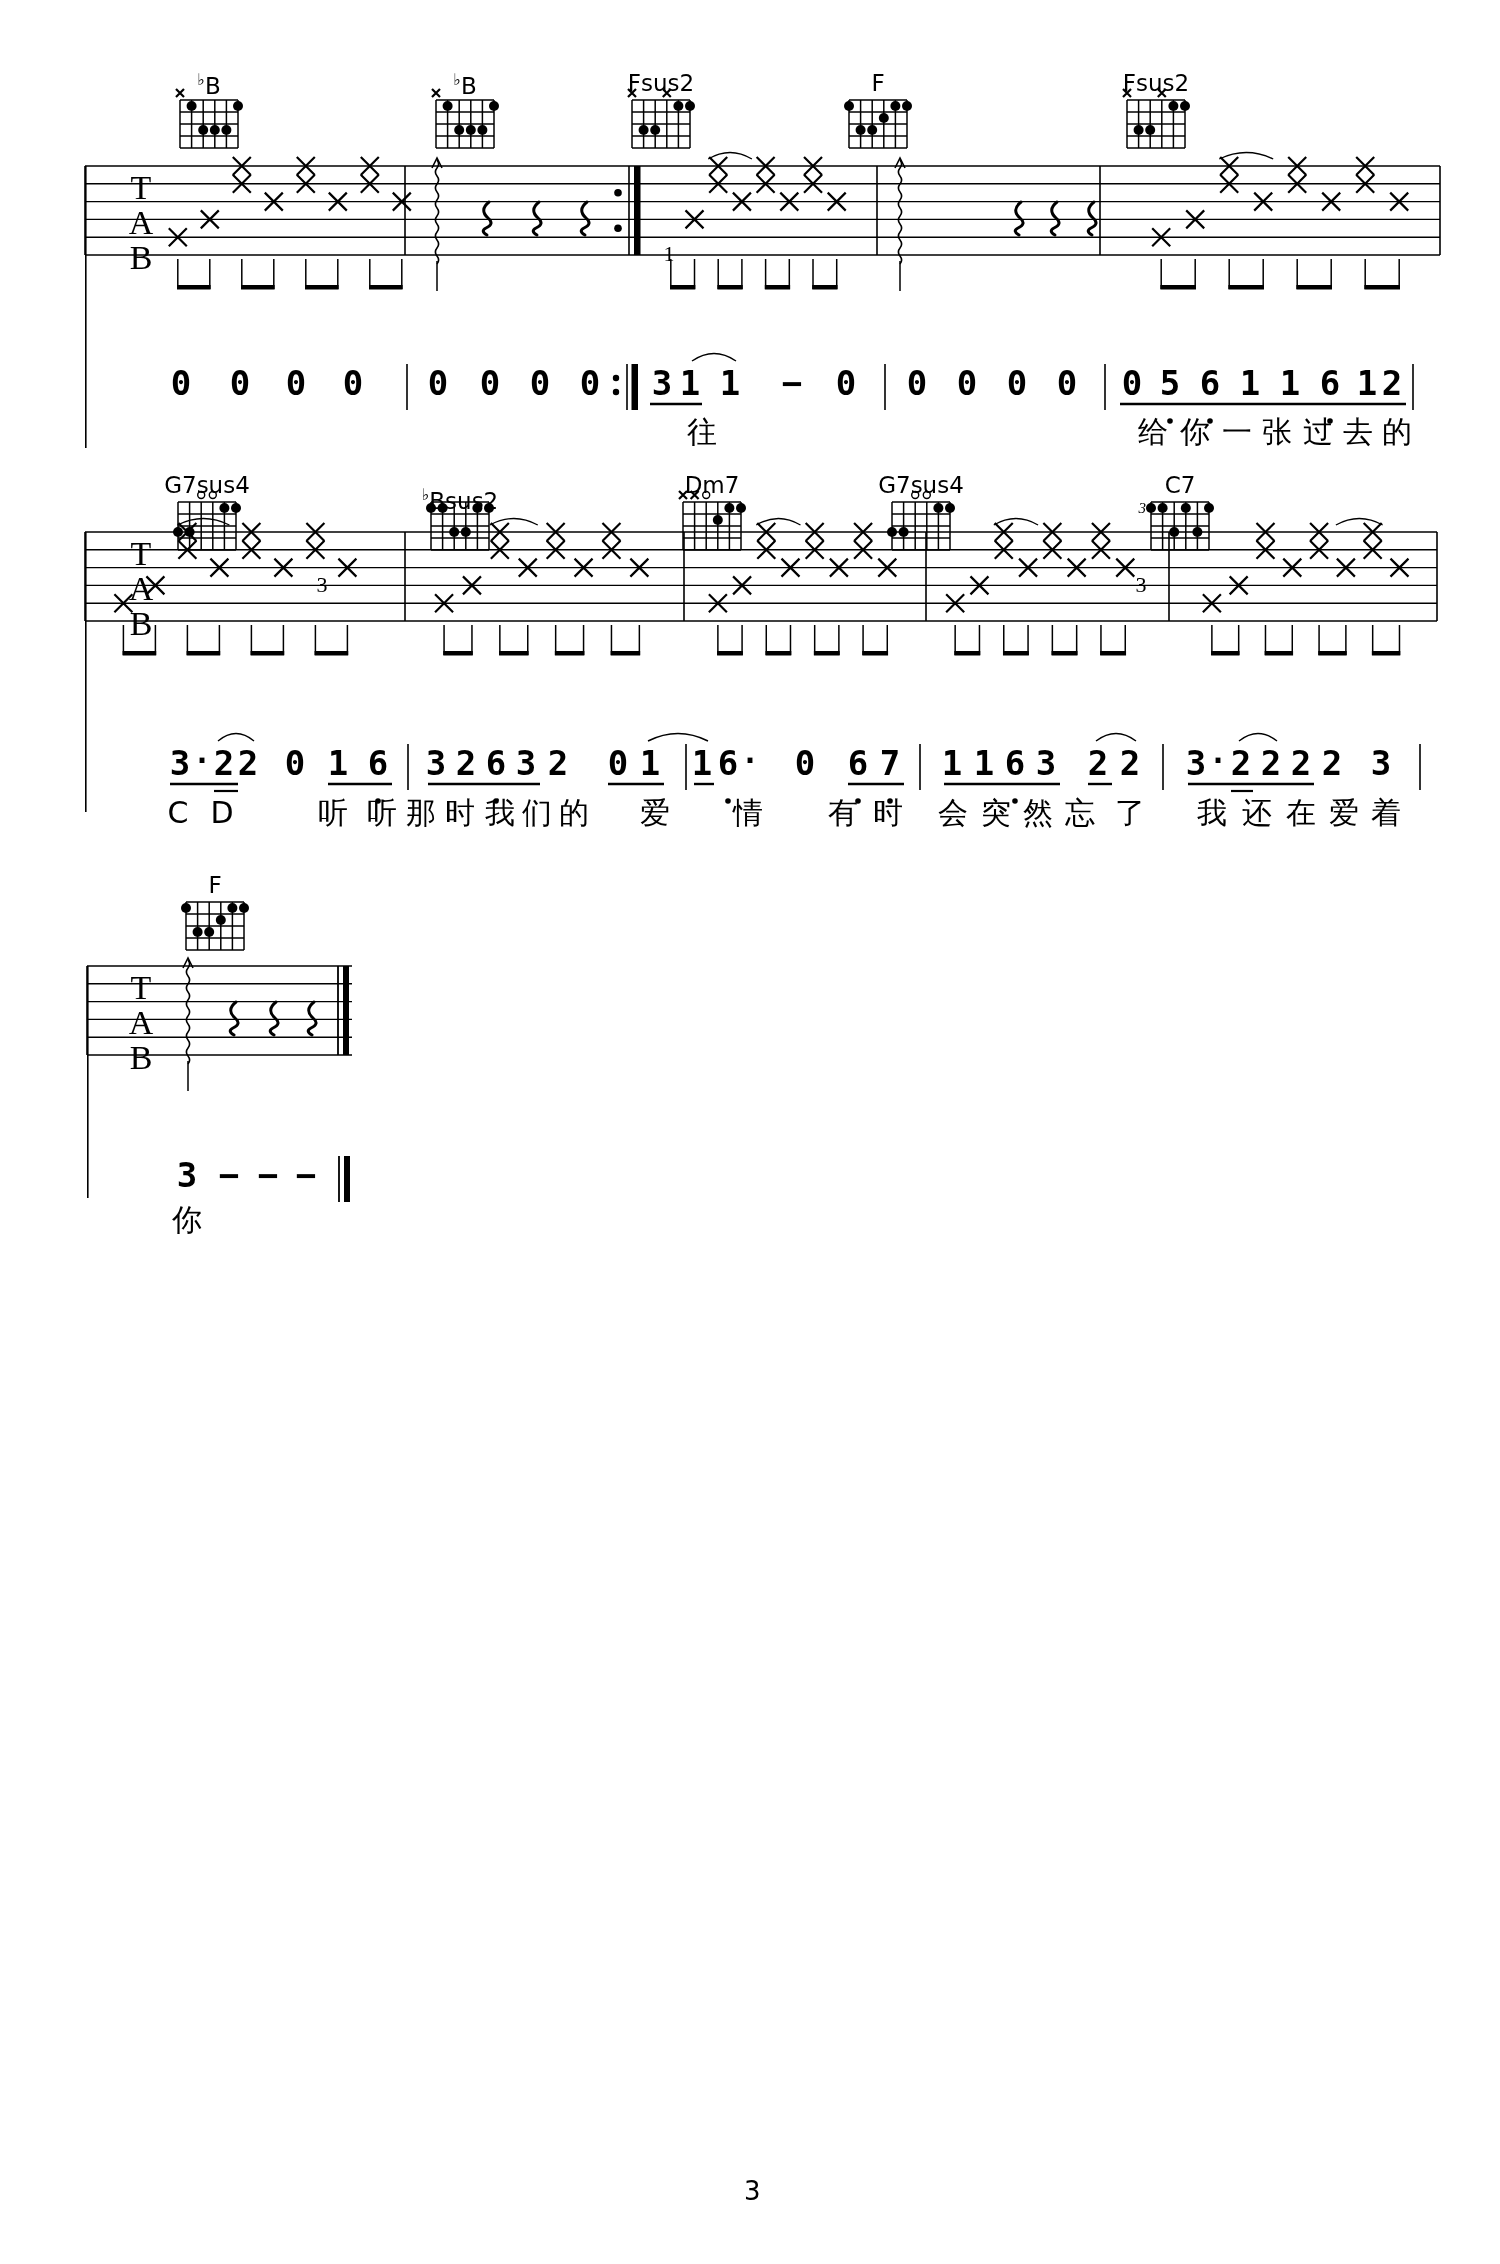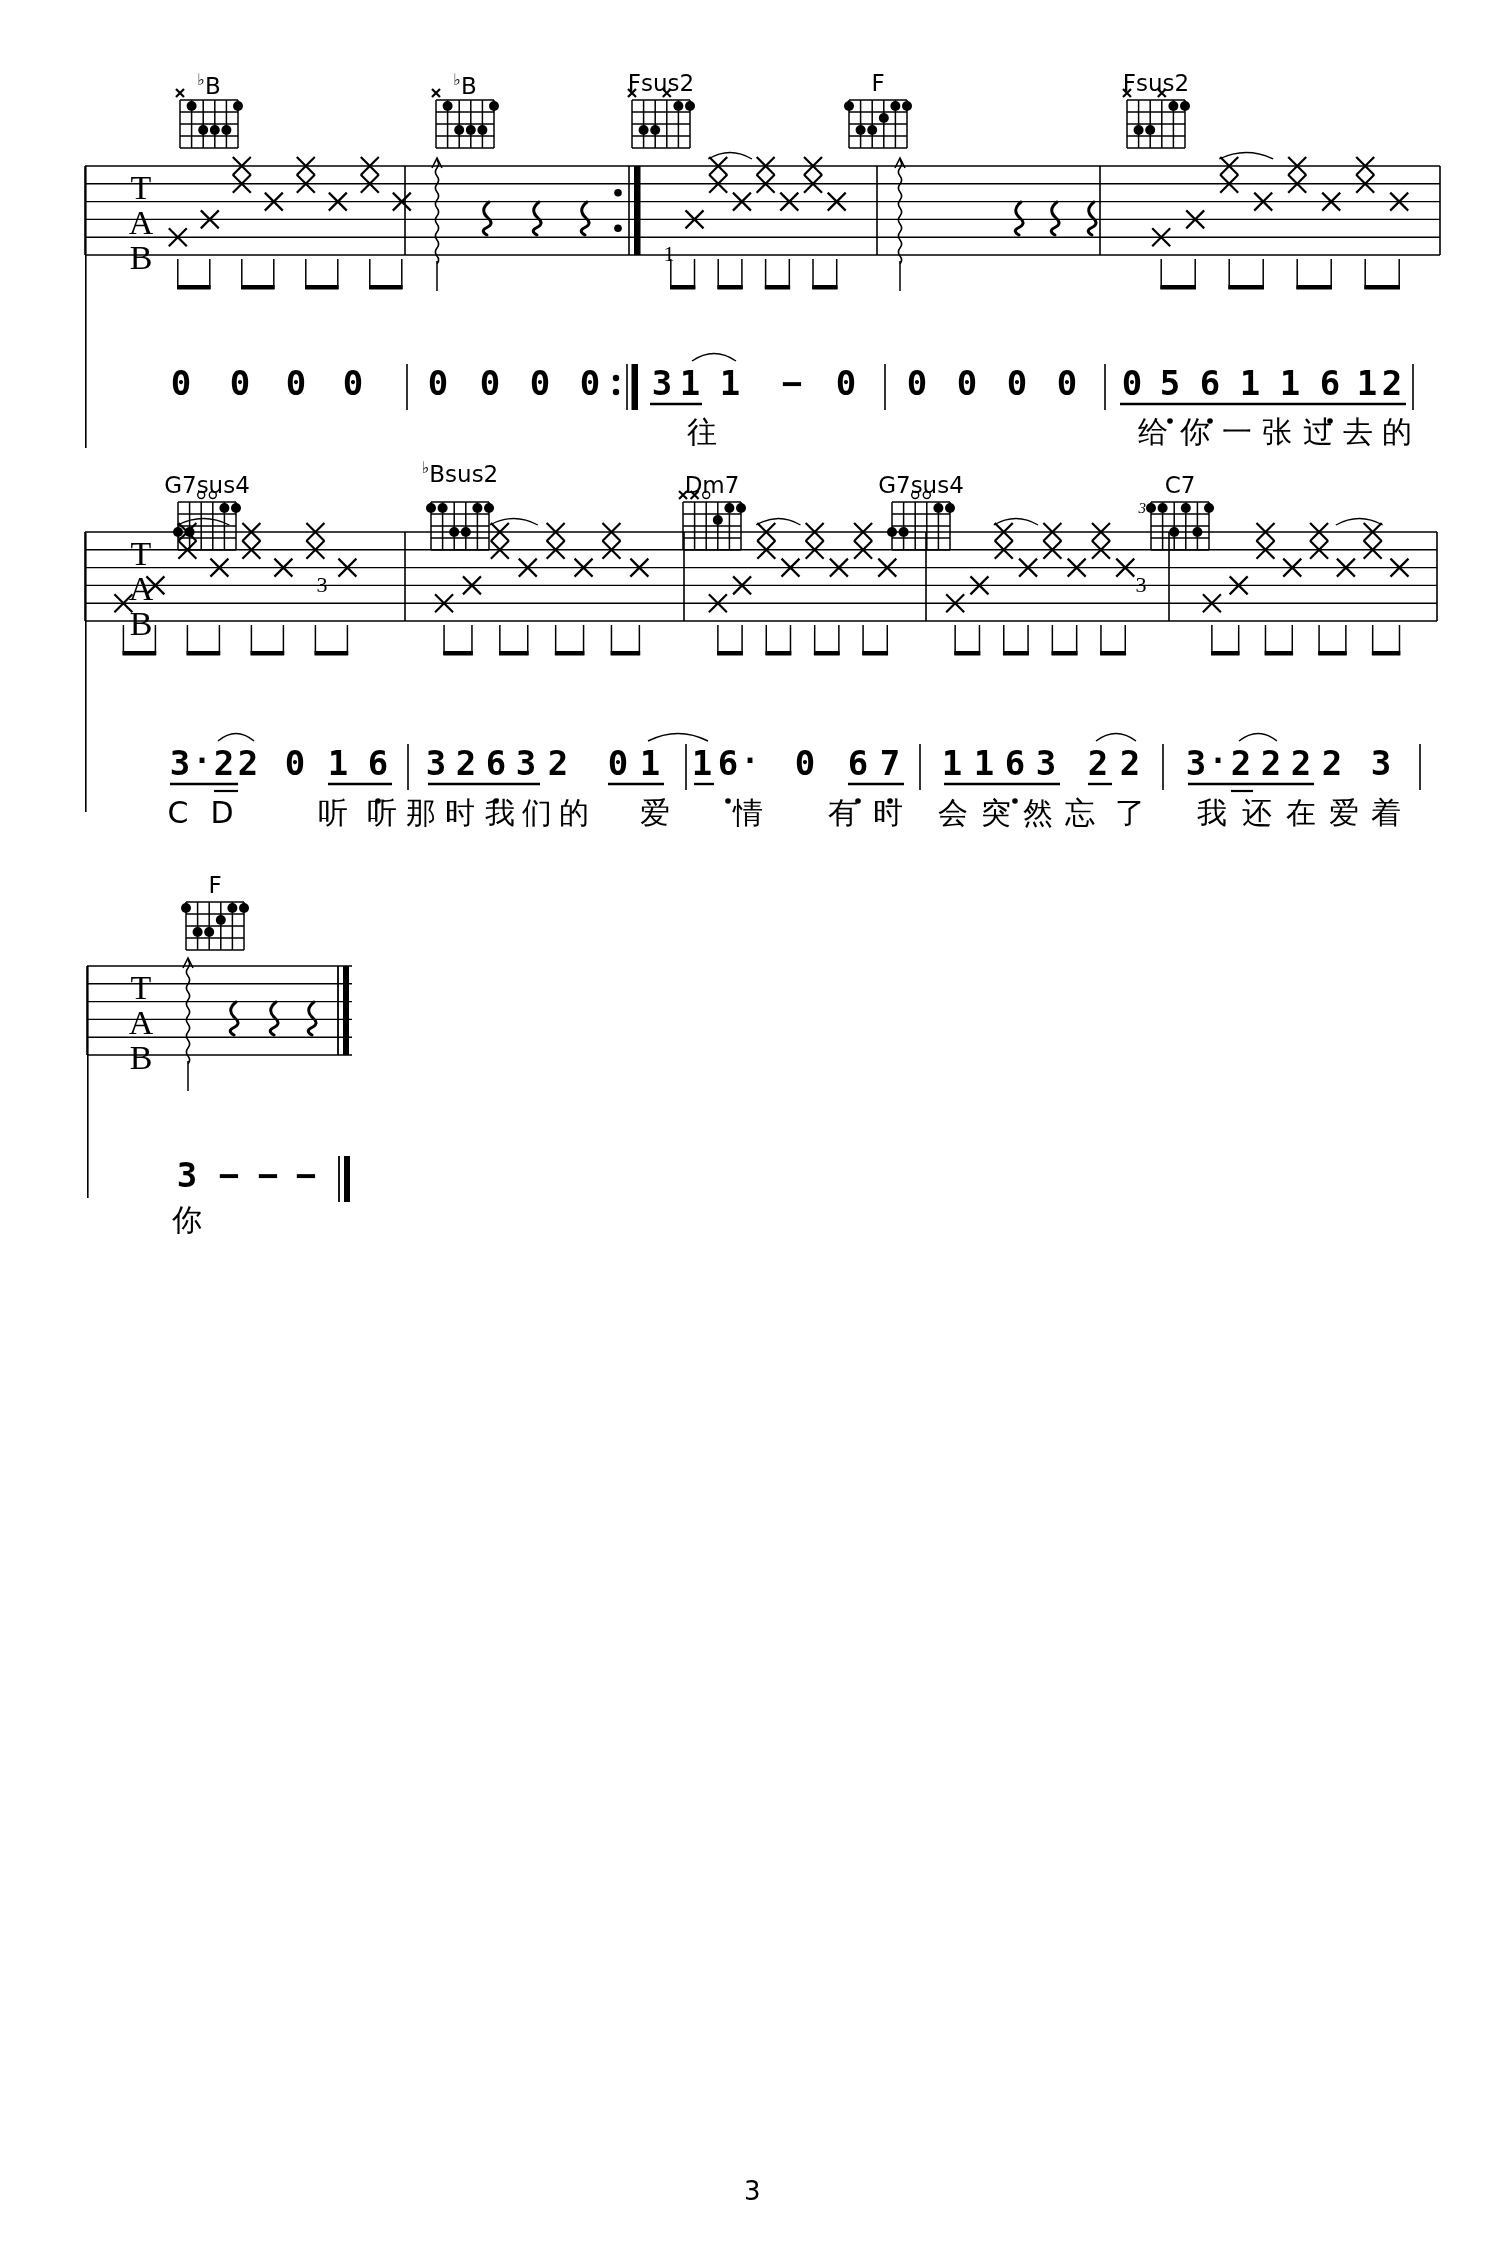--- a/index.html
+++ b/index.html
@@ -576,21 +576,21 @@
         <rect x="344" y="1156" width="6" height="46" fill="#000000"></rect>
       </g>
     </svg>
   <div class="txt-layer" id="txt">
       <span class="chord-label" style="left: 209px; top: 72px;"><span class="flat">♭</span>B</span>
       <span class="chord-label" style="left: 465px; top: 72px;"><span class="flat">♭</span>B</span>
       <span class="chord-label" style="left: 661px; top: 72px;">Fsus2</span>
       <span class="chord-label" style="left: 878px; top: 72px;">F</span>
       <span class="chord-label" style="left: 1156px; top: 72px;">Fsus2</span>
       <span class="chord-label" style="left: 207px; top: 474px;">G7sus4</span>
-      <span class="chord-label" style="left: 460px; top: 460px;"><span class="flat">♭</span>Bsus2</span>
+      <span class="chord-label" style="left: 460px; top: 487px;"><span class="flat">♭</span>Bsus2</span>
       <span class="chord-label" style="left: 712px; top: 474px;">Dm7</span>
       <span class="chord-label" style="left: 921px; top: 474px;">G7sus4</span>
       <span class="chord-label" style="left: 1180px; top: 474px;">C7</span>
       <span class="chord-label" style="left: 215px; top: 874px;">F</span>
       <span class="num" style="left: 181px; top: 366px;">0</span>
       <span class="num" style="left: 240px; top: 366px;">0</span>
       <span class="num" style="left: 296px; top: 366px;">0</span>
       <span class="num" style="left: 353px; top: 366px;">0</span>
       <span class="num" style="left: 438px; top: 366px;">0</span>
       <span class="num" style="left: 490px; top: 366px;">0</span>

